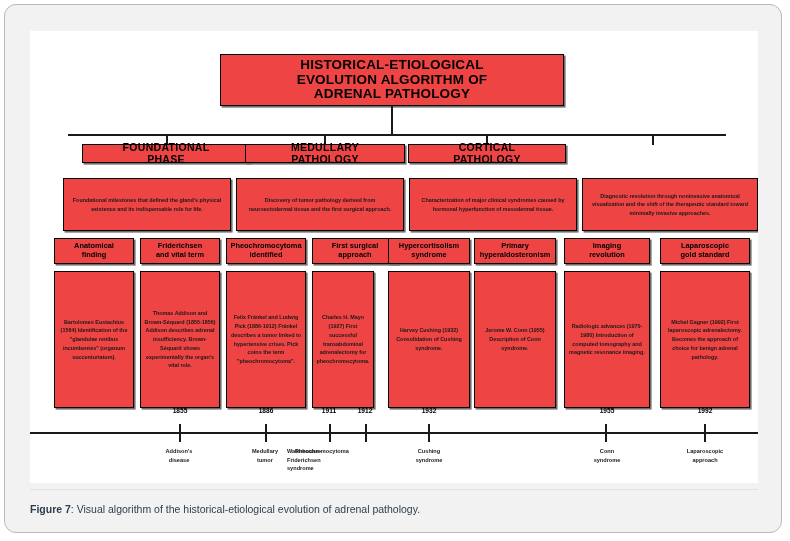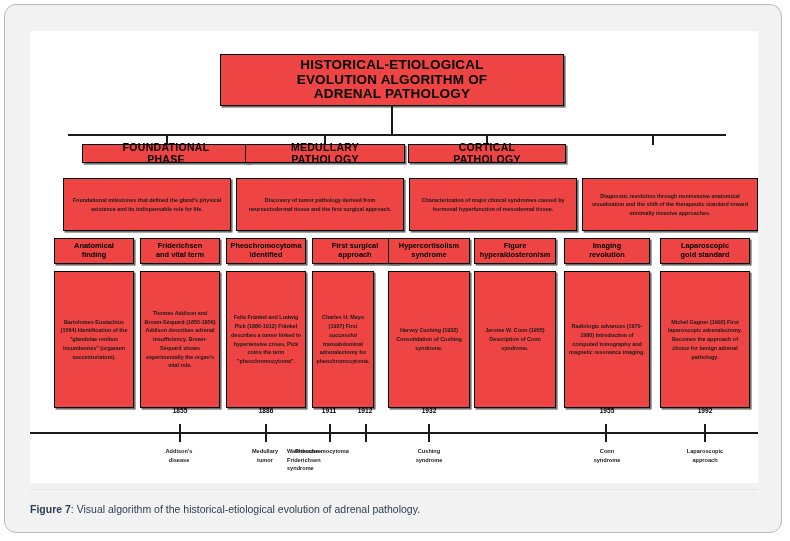--- a/index.html
+++ b/index.html
@@ -177,21 +177,21 @@
       </div>
     </div>
     <div class="box sub-head" style="left:358px;width:82px;">
       <div>
         <span class="lbl">Hypercortisolism</span>
         <span class="lbl">syndrome</span>
       </div>
     </div>
     <div class="box sub-head" style="left:444px;width:82px;">
       <div>
-        <span class="lbl">Figure</span>
+        <span class="lbl">Primary</span>
         <span class="lbl">hyperaldosteronism</span>
       </div>
     </div>
     <div class="box sub-head" style="left:534px;width:86px;">
       <div>
         <span class="lbl">Imaging</span>
         <span class="lbl">revolution</span>
       </div>
     </div>
     <div class="box sub-head" style="left:630px;width:90px;">

